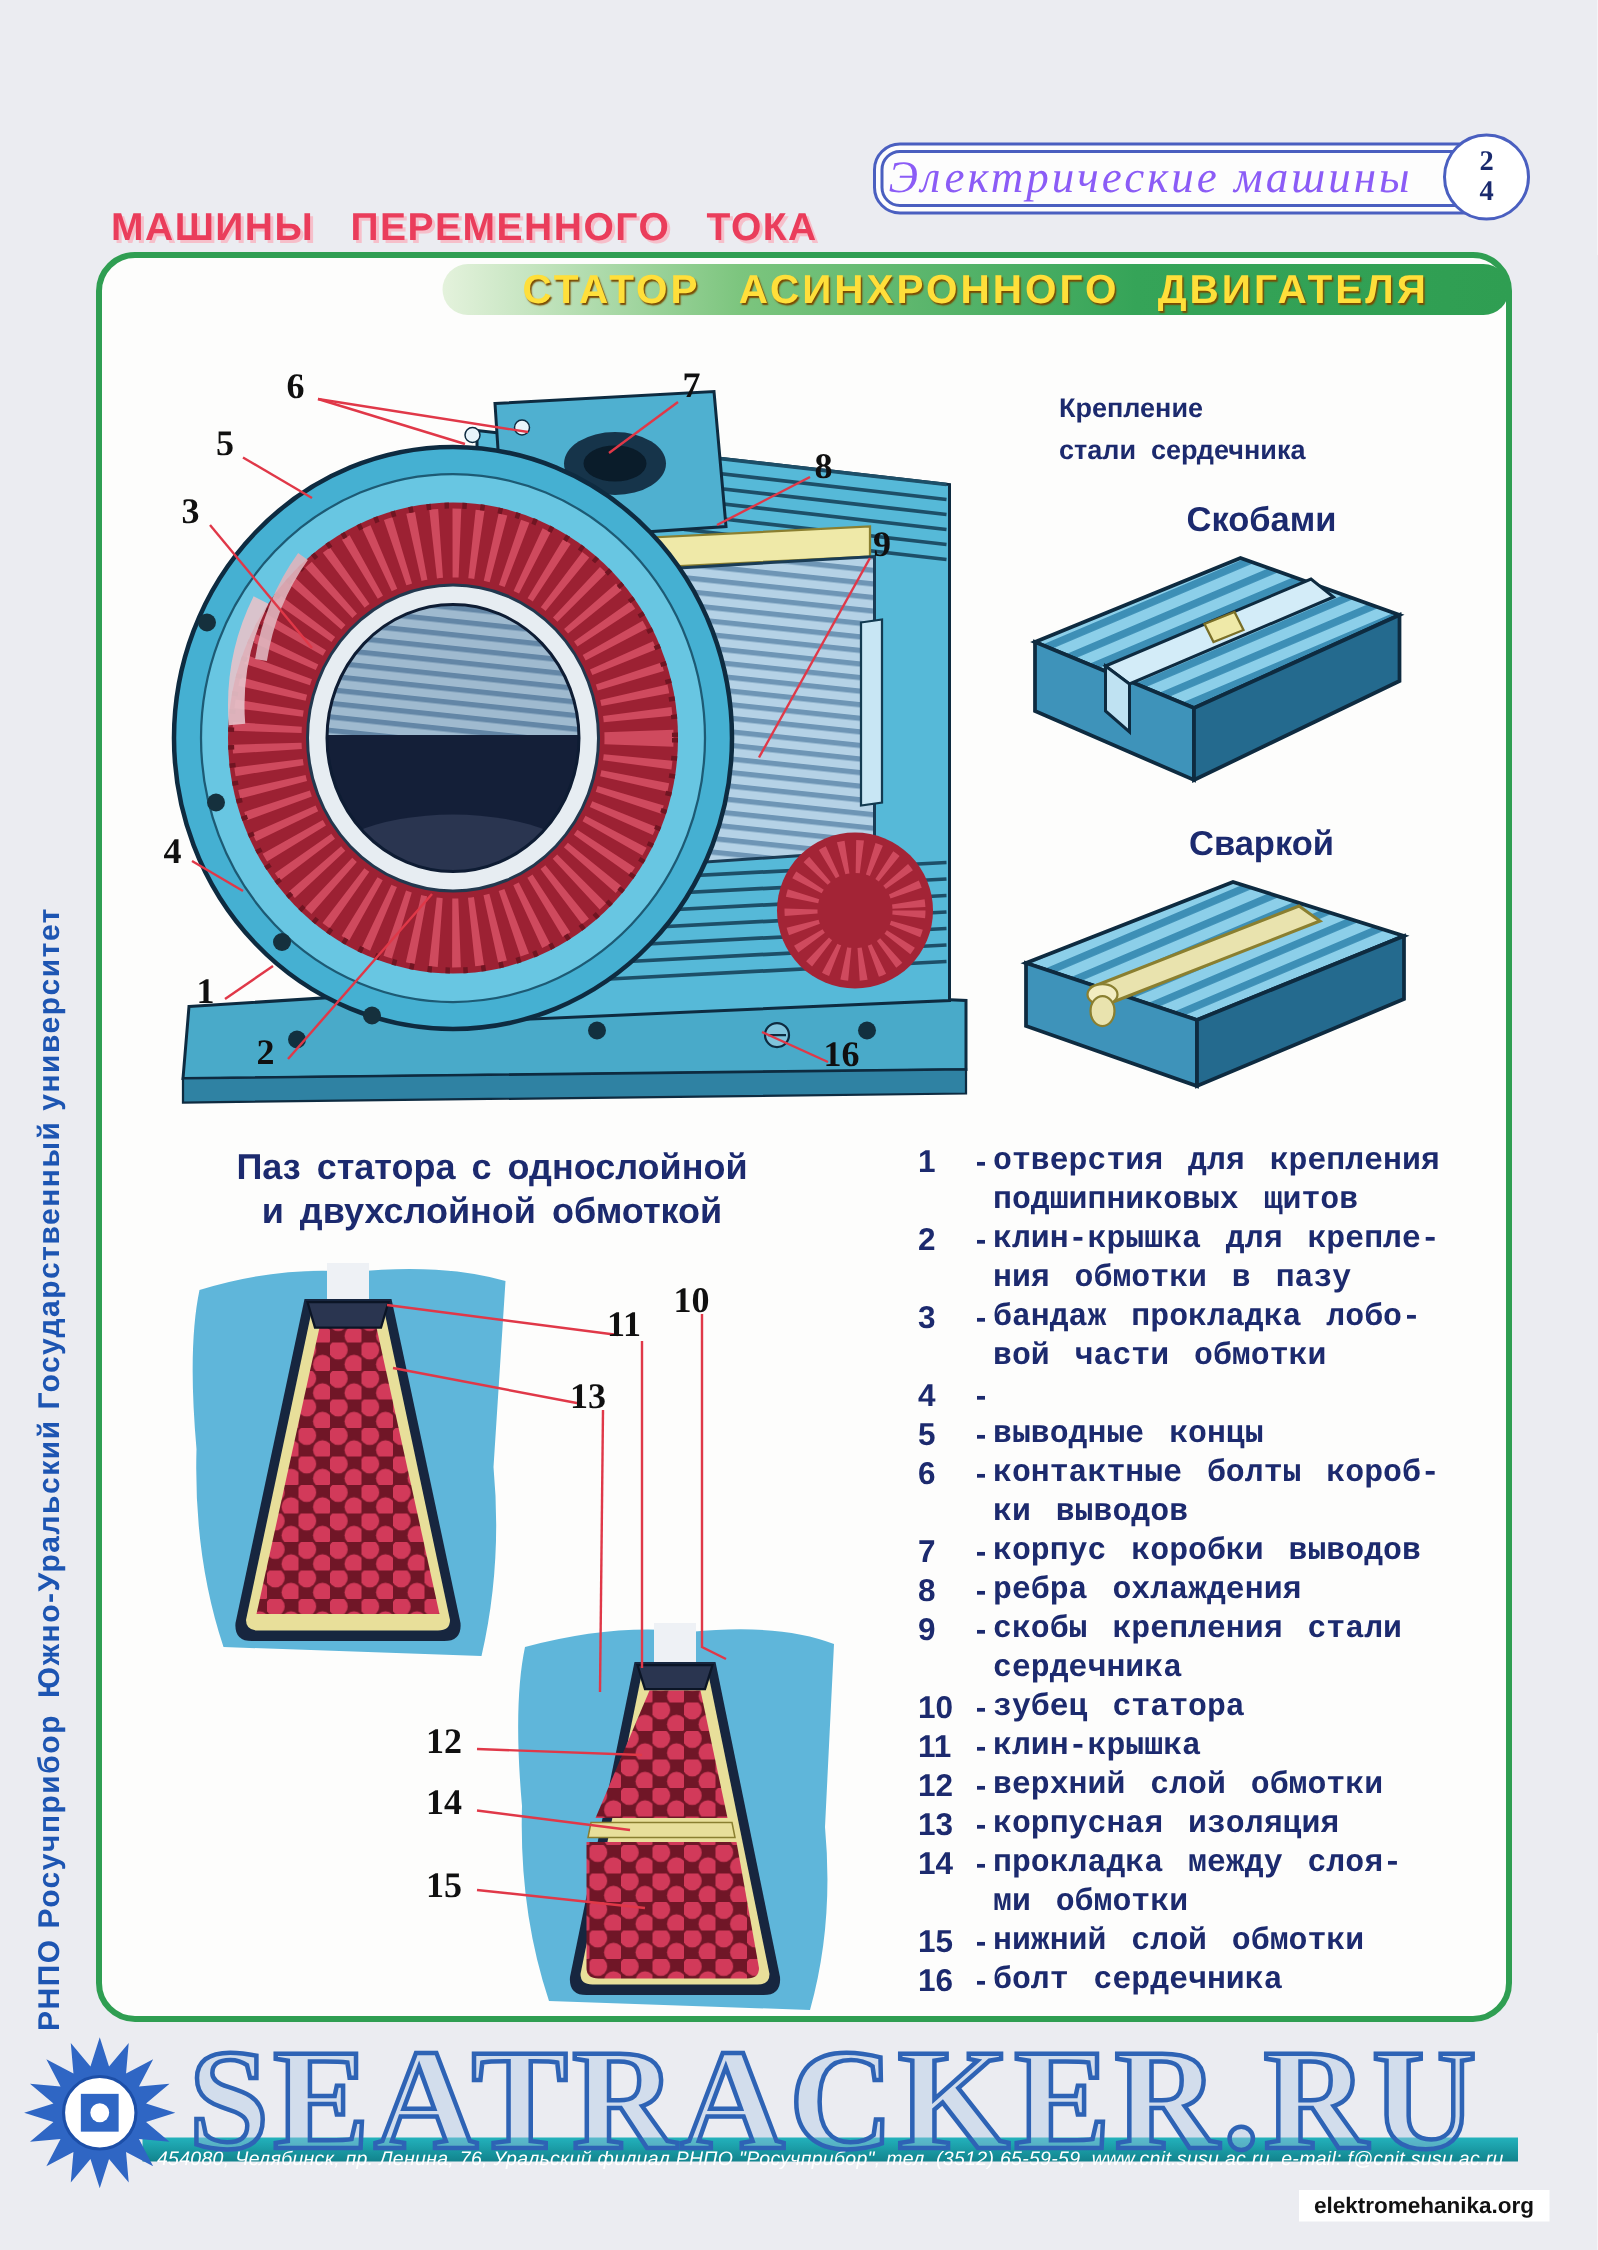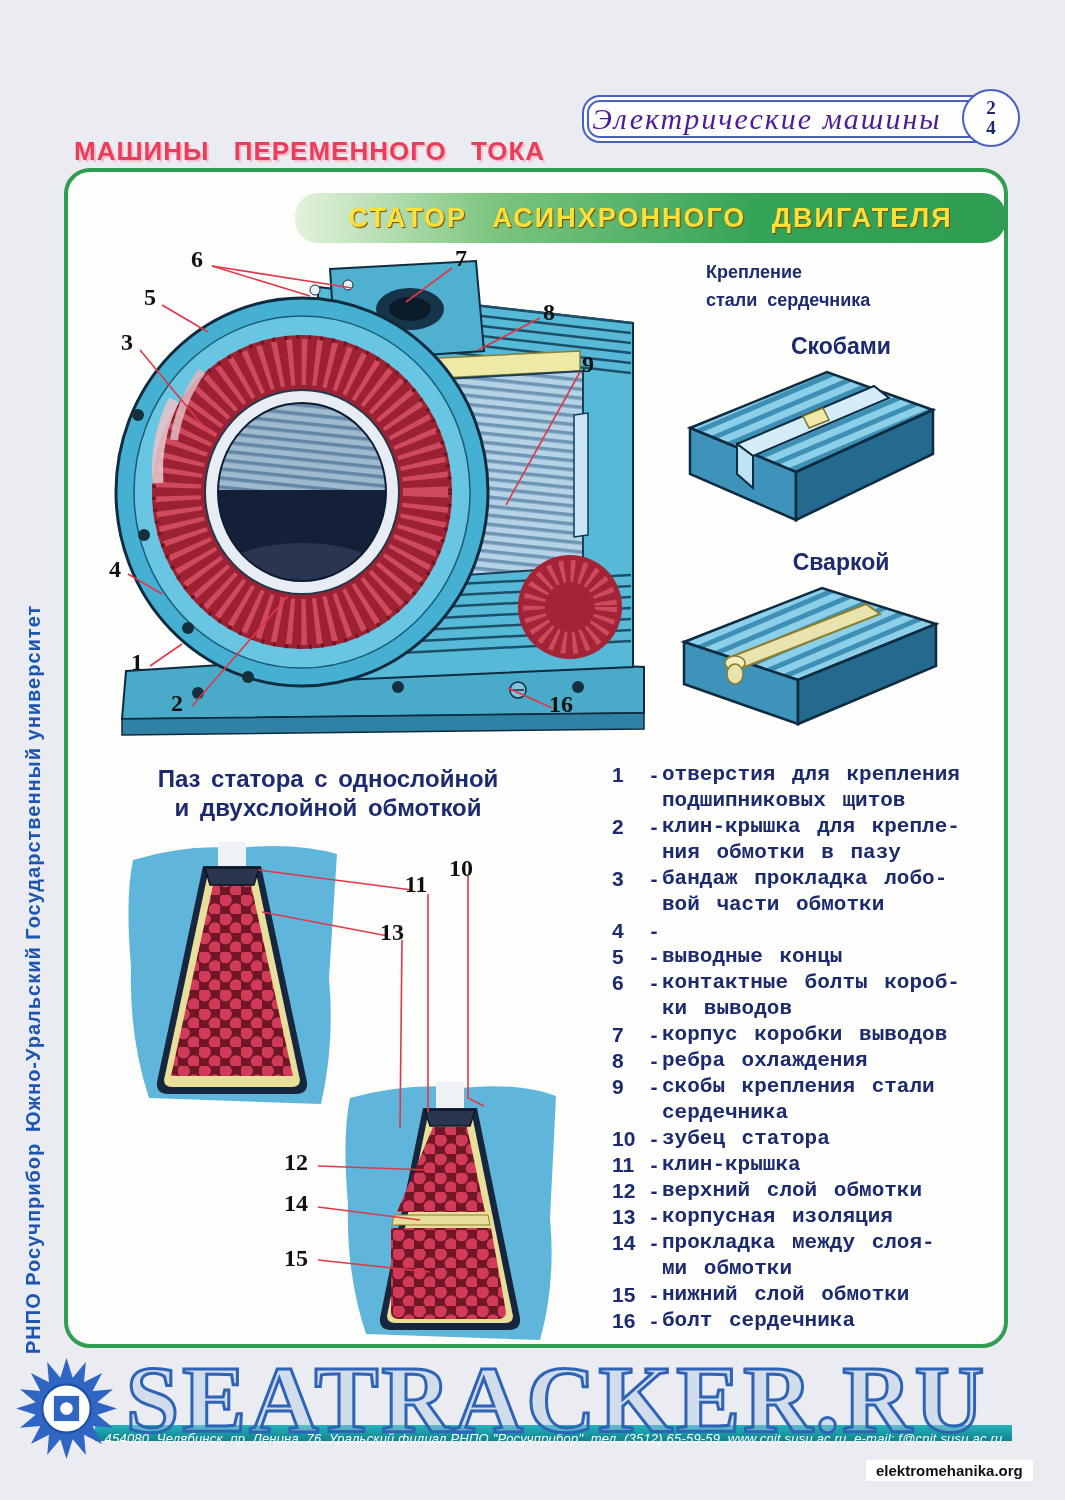--- a/index.html
+++ b/index.html
@@ -15,21 +15,21 @@
     left:582px;top:95px;width:430px;height:48px;
     border:2px solid #4a5fc0;border-radius:18px;background:#fdfdfd;
     box-sizing:border-box;z-index:3;
   }
   .badge-inner{
     position:absolute;inset:3px;border:2px solid #4a5fc0;border-radius:13px;
     display:flex;align-items:center;justify-content:center;padding-right:60px;
   }
   .badge-title{
     font-family:"Liberation Serif",serif;font-style:italic;
-    font-size:30px;color:#4c1d95;letter-spacing:2px;white-space:nowrap;
+    font-size:30px;color:#8b5cf6;letter-spacing:2px;white-space:nowrap;
   }
   .badge-circle{
     left:962px;top:89px;width:58px;height:58px;border-radius:50%;
     background:#ffffff;border:2px solid #4a5fc0;box-sizing:border-box;
     display:flex;flex-direction:column;align-items:center;justify-content:center;
     font-family:"Liberation Serif",serif;font-weight:bold;font-size:19px;color:#1a2a6e;
     line-height:1.05;z-index:4;
   }
 
   .series-title{
@@ -38,23 +38,23 @@
     text-shadow:2px 2px 0 #f6bfca;z-index:3;
   }
 
   
   .frame{
     left:64px;top:168px;width:944px;height:1180px;
     border:4px solid #2f9e52;border-radius:26px;background:#fdfdfc;
     box-sizing:border-box;z-index:1;
   }
   .banner{
-    left:295px;top:176px;width:711px;height:50px;border-radius:23px;
+    left:295px;top:176px;width:711px;height:34px;border-radius:23px;
     background:linear-gradient(90deg,#e4f2dc 0%,#7cc57e 28%,#35a458 65%,#2f9e52 100%);
-    display:flex;align-items:center;justify-content:center;z-index:2;margin-top:17px;
+    display:flex;align-items:center;justify-content:center;z-index:2;
   }
   .banner-title{
     font-size:27px;font-weight:bold;color:#ffdf3a;letter-spacing:2px;word-spacing:16px;
     text-shadow:1px 1px 1px #7a4a00;white-space:nowrap;
   }
 
   
   .h-navy{color:#1c2a6e;font-weight:bold;z-index:3;}
   .fasten-heading{left:706px;top:258px;width:270px;font-size:18px;line-height:28px;text-align:left;word-spacing:5px;}
   .fasten-label1{left:706px;top:333px;width:270px;font-size:23px;text-align:center;}

